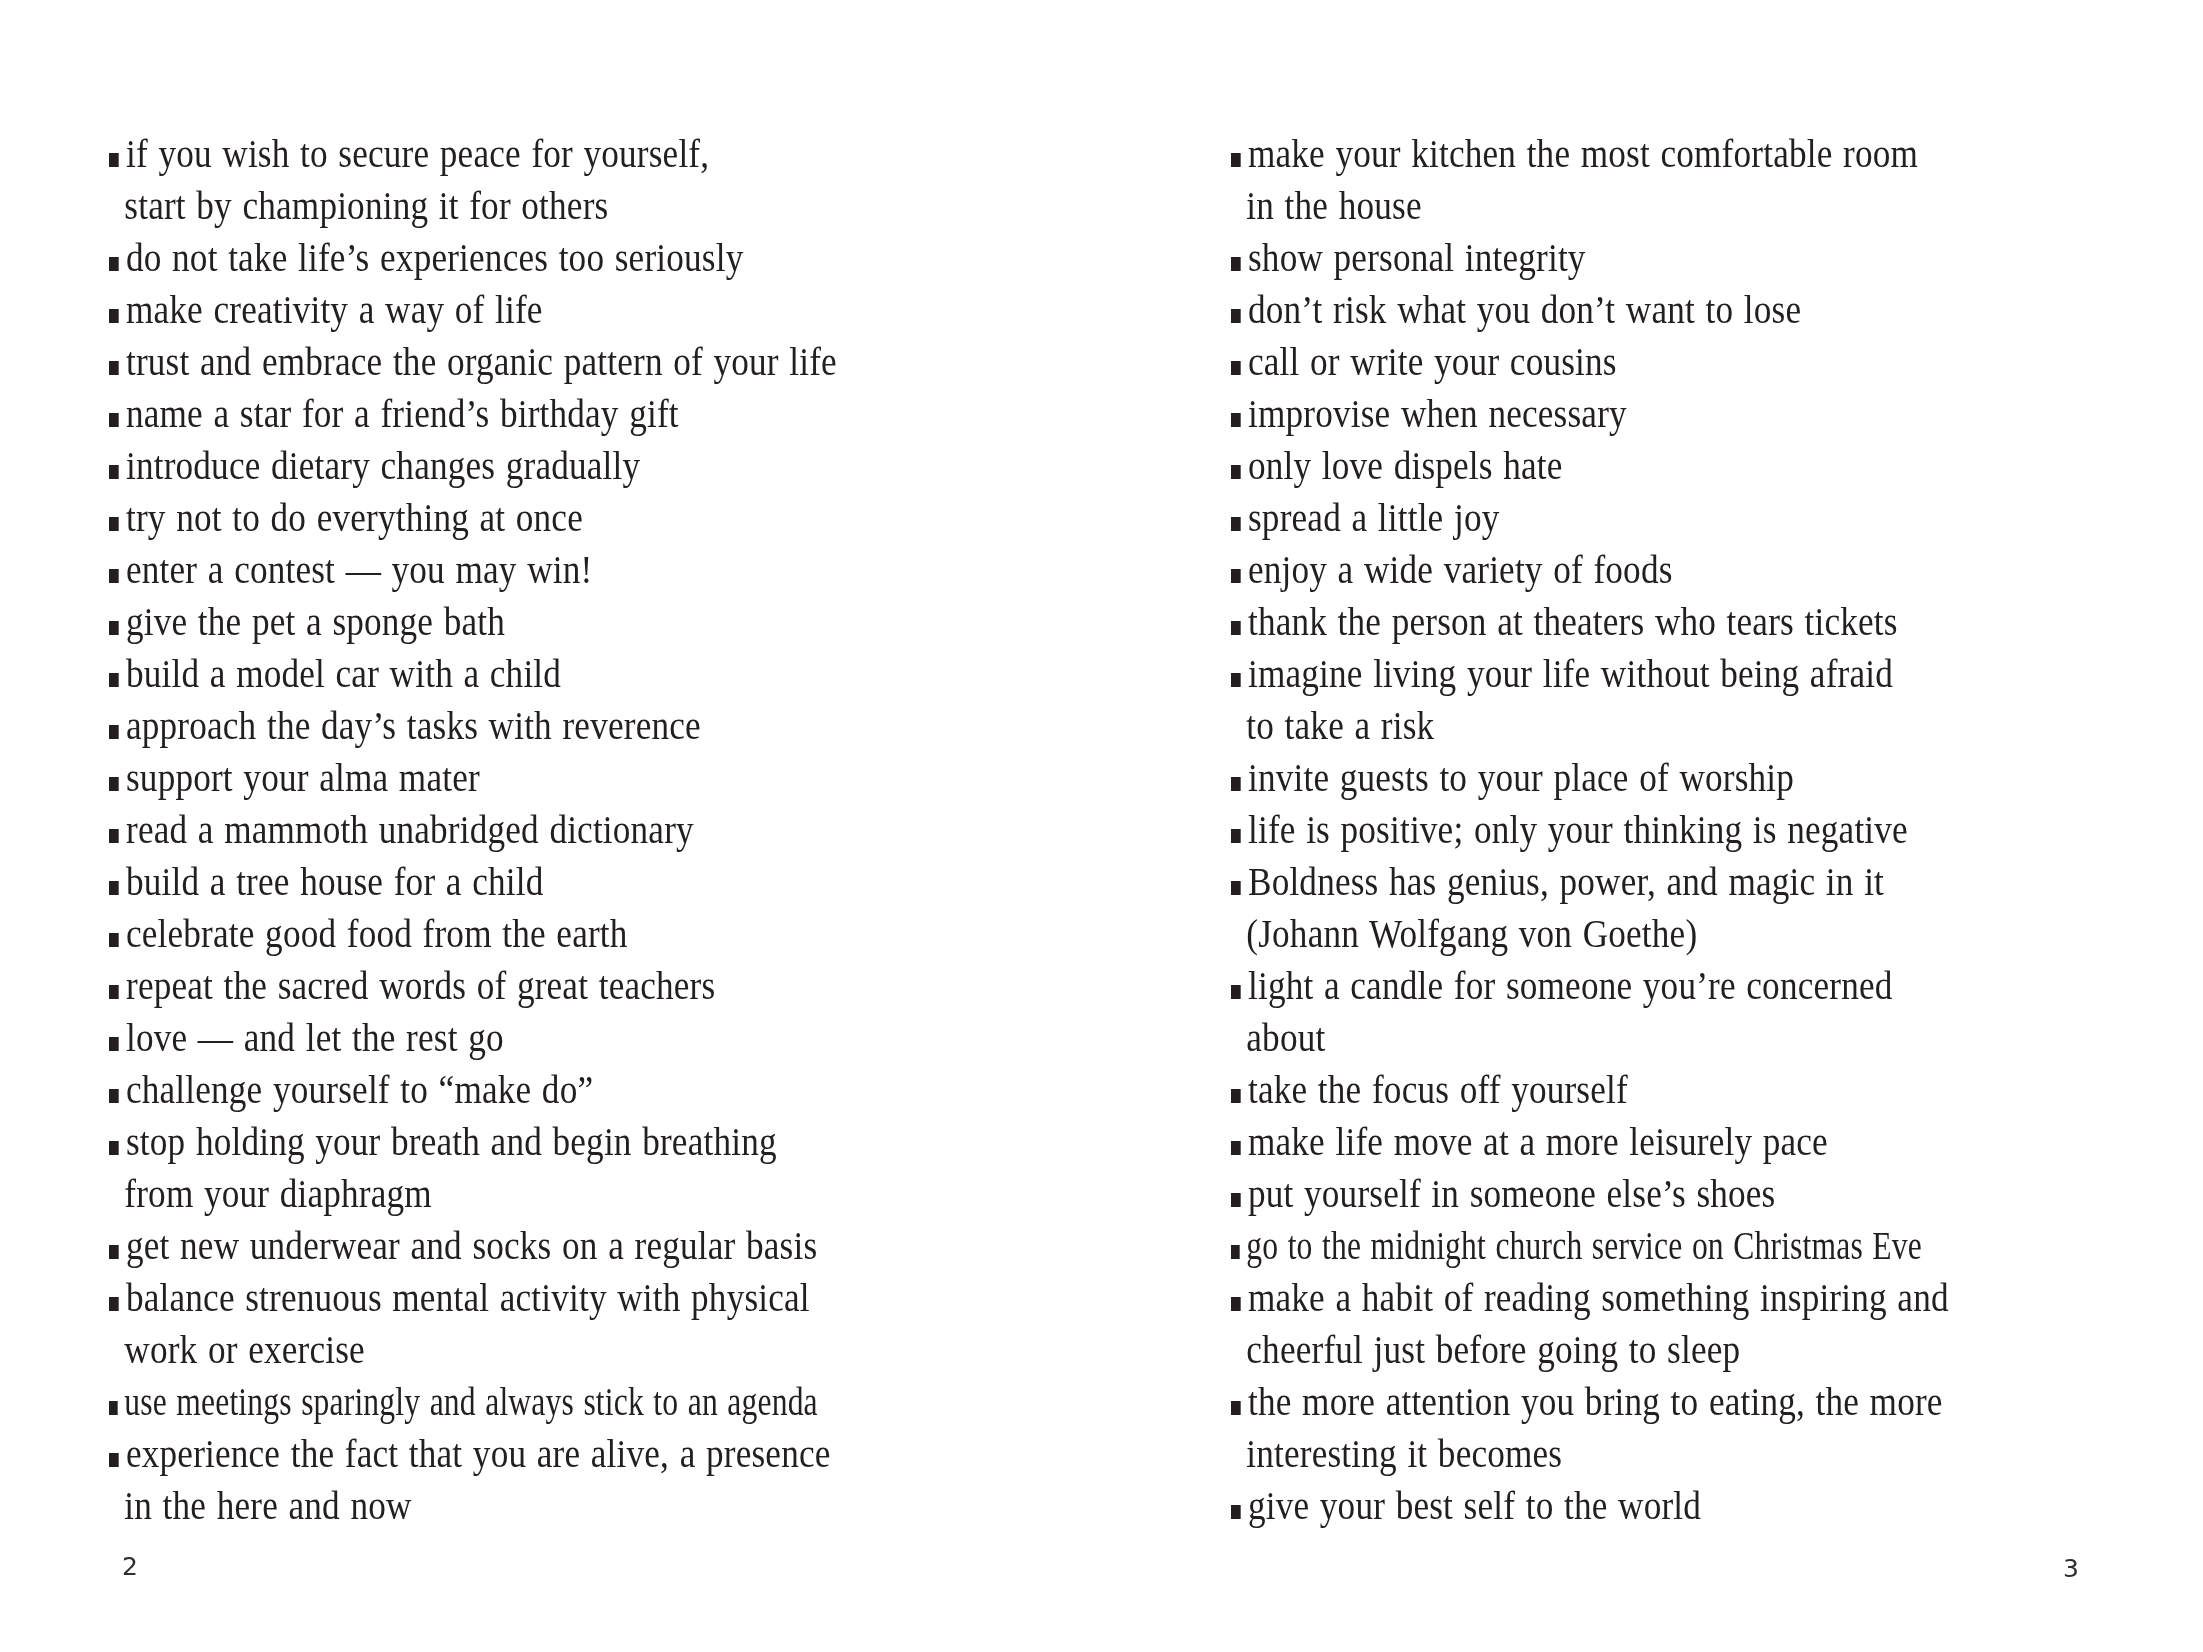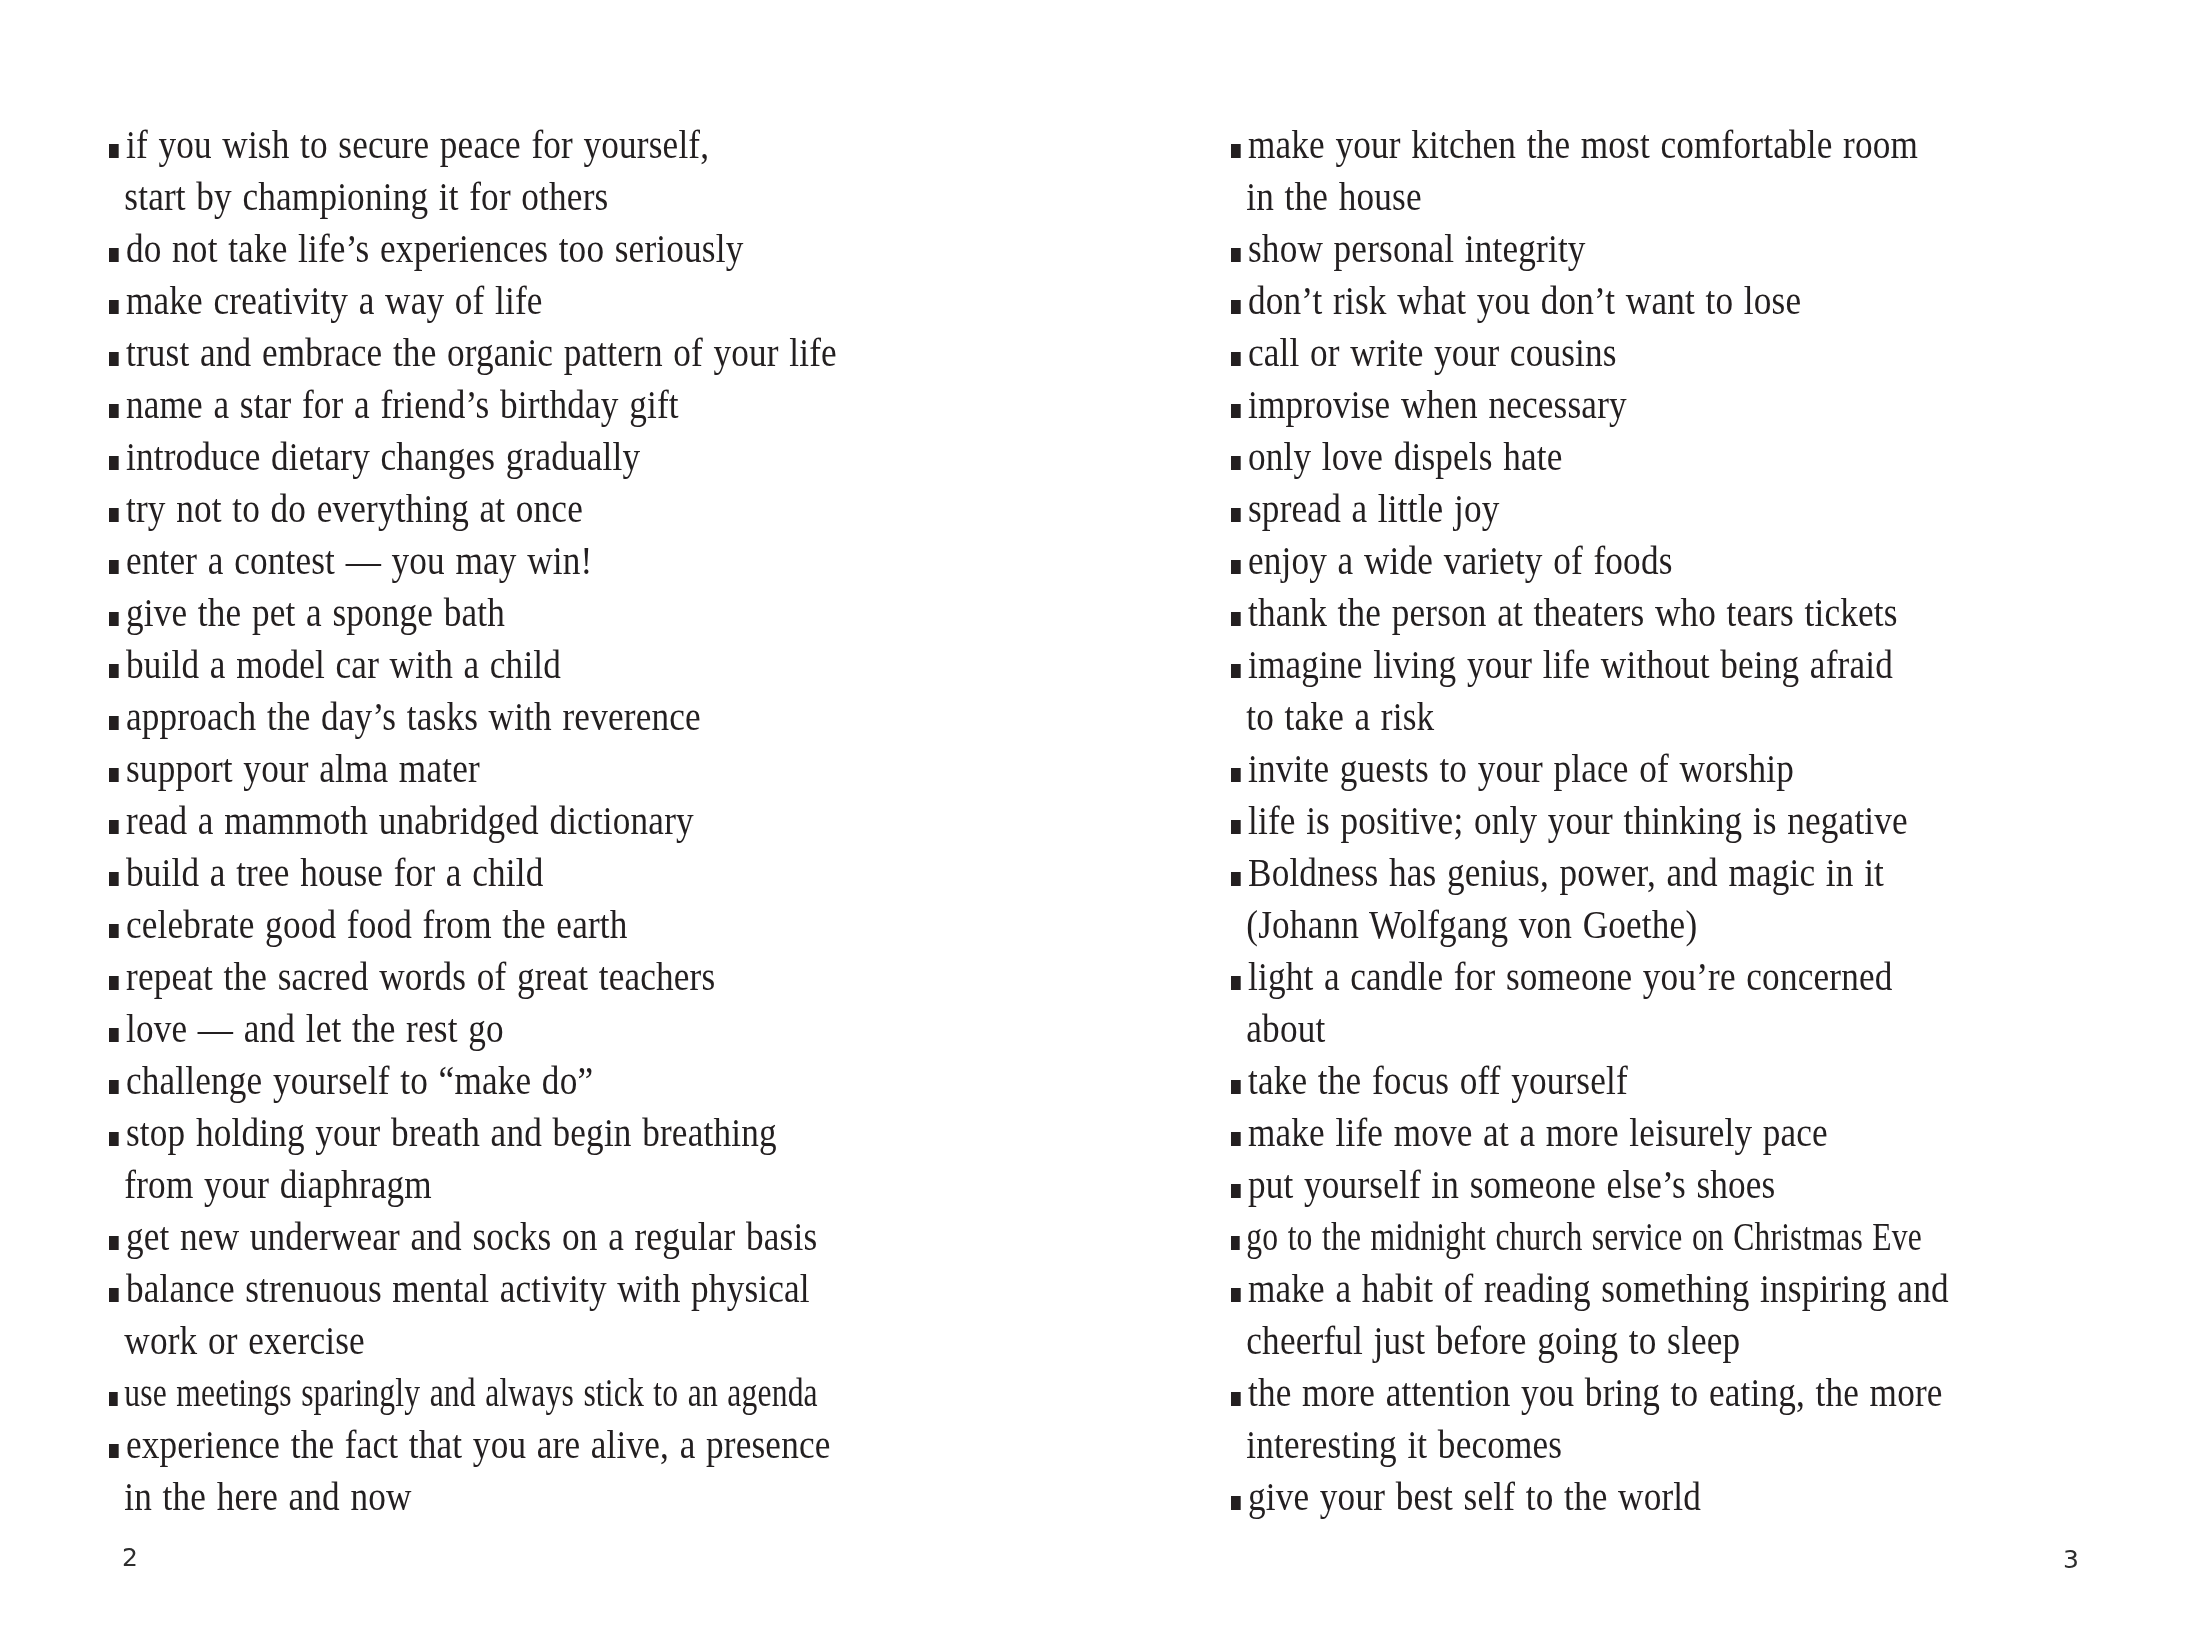--- a/index.html
+++ b/index.html
@@ -12,20 +12,21 @@
     height: 1653px;
     position: relative;
     overflow: hidden;
     font-family: "Liberation Serif", serif;
     color: #231f20;
   }
   .page-spread {
     position: absolute;
     inset: 0;
     background: #ffffff;
+    margin-top: 9px;
   }
   .column {
     position: absolute;
     top: 119px;
     width: 983px;
   }
   #left-col  { left: 109px; }
   #right-col { left: 1231px; }
   .line {
     height: 52px;

